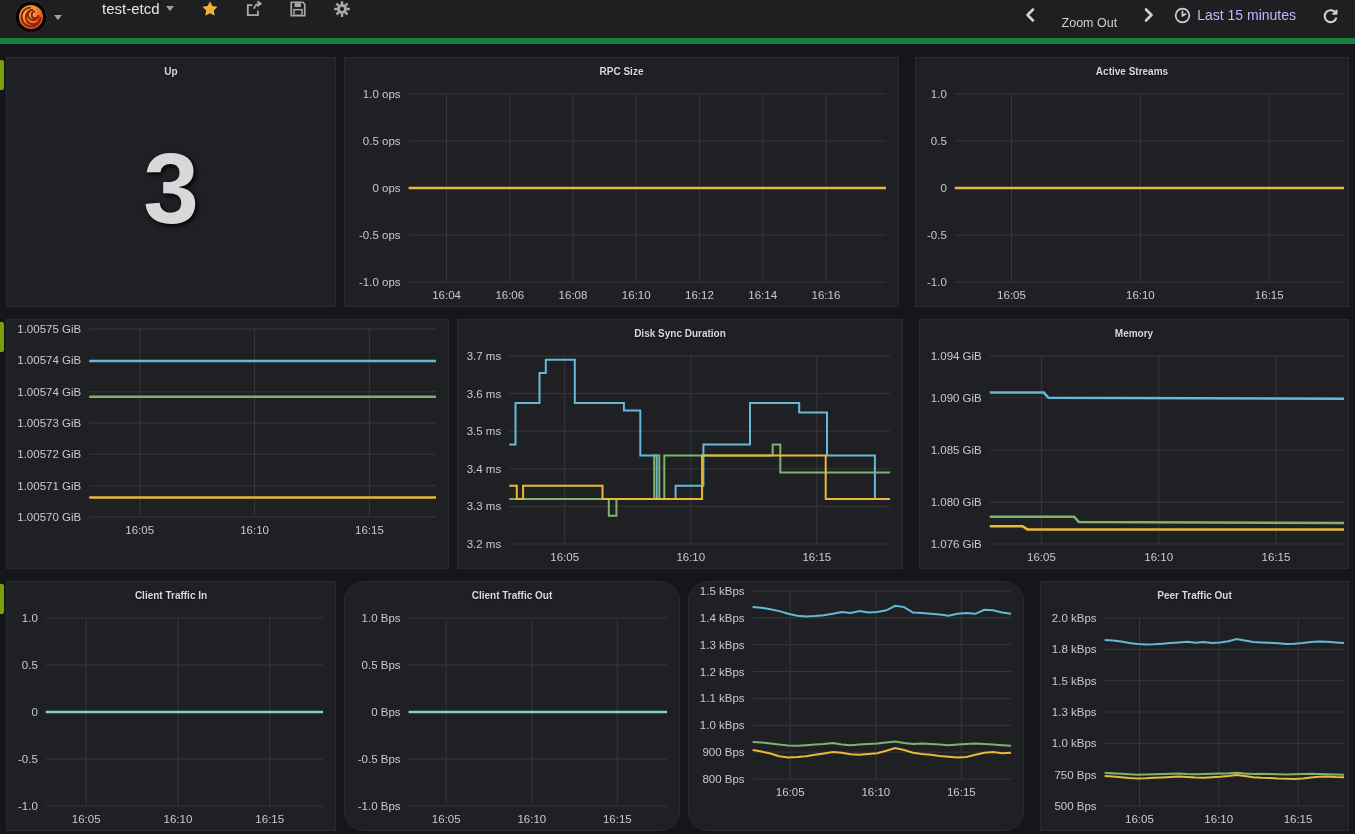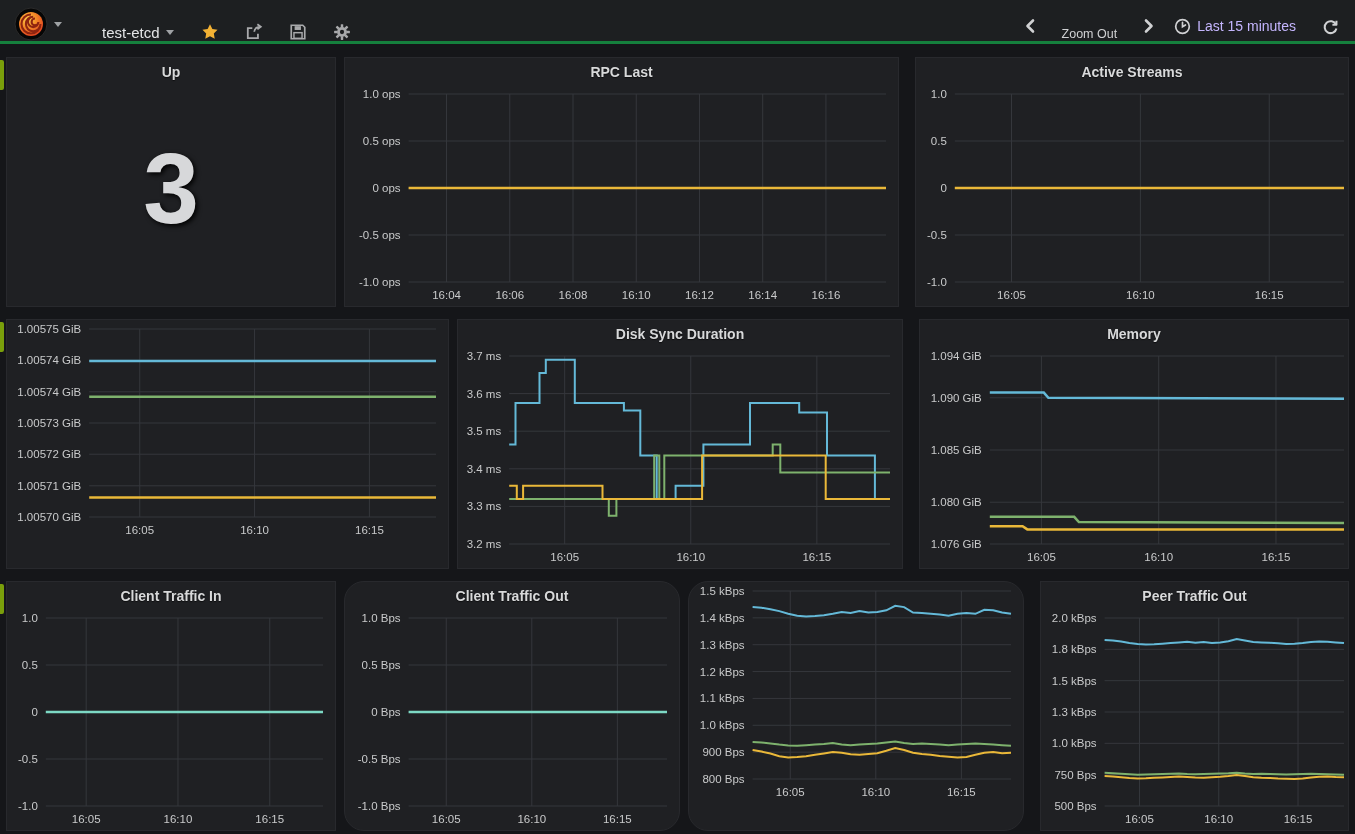--- a/index.html
+++ b/index.html
@@ -1,21 +1,21 @@
 <!DOCTYPE html>
 <html><head>
 <meta charset="utf-8">
 <style>
   * { margin:0; padding:0; box-sizing:border-box; }
   html,body { width:1355px; height:834px; overflow:hidden; background:#151619;
     font-family:"Liberation Sans", sans-serif; color:#d8d9da; }
 
   
-  .navbar { height:44px; background:#1d1f21; border-bottom:3px solid #15803d;
-    display:flex; align-items:flex-end; }
+  .navbar { height:44px; background:#1d1f21; border-bottom:6px solid #15803d;
+    display:flex; align-items:flex-start; }
   .nav-btn { background:none; border:none; color:#c7c8c9; display:flex; align-items:center;
     gap:6px; padding:0 13px; cursor:pointer; font-family:"Liberation Sans",sans-serif; }
   .brand { padding:0 14px; }
   .divider { width:1px; background:#0c0d0e; }
   .caret { width:0; height:0; border-left:4px solid transparent; border-right:4px solid transparent;
     border-top:5px solid #9fa2a5; display:inline-block; }
   .dash-title { font-size:15px; color:#e3e4e6; font-weight:400; }
   .dash-grid-icon { display:grid; grid-template-columns:8px 8px; grid-template-rows:8px 8px; gap:2px; }
   .dash-grid-icon i { background:repeating-linear-gradient(45deg,#c9cacc 0 2px,#8f9193 2px 3px); }
   .nav-right { margin-left:auto; display:flex; align-items:stretch; }
@@ -27,21 +27,21 @@
   .dash { padding:13px 6px 0 6px; }
   .row { display:flex; gap:8px; margin-bottom:12px; position:relative; }
   .row-handle { position:absolute; left:-6px; top:3px; width:4px; height:30px;
     background:#7a9f0b; border-radius:0 2px 2px 0; cursor:pointer; }
   .panel { background:#1f2023; border:1px solid #28292d; height:250px;
     display:flex; flex-direction:column; min-width:0; }
   .w330{ width:330px; flex:0 0 330px; } .w555{ width:555px; flex:0 0 555px; }
   .w443{ width:443px; flex:0 0 443px; } .w446{ width:446px; flex:0 0 446px; }
   .w336{ width:336px; flex:0 0 336px;border-radius:20px; } .grow{ flex:1 1 auto;margin-left:8px; }
   .panel-title { flex:0 0 27px; display:flex; align-items:center; justify-content:center;
-    font-size:14px; font-weight:700; color:#d8d9da; cursor:pointer;
+    font-size:10px; font-weight:700; color:#d8d9da; cursor:pointer;
     text-shadow:0 1px 1px rgba(0,0,0,.6);text-align:right; }
   .chart-body { flex:1 1 auto; min-height:0; position:relative; cursor:crosshair; }
   .chart-body svg { position:absolute; inset:0; font-family:"Liberation Sans",sans-serif; }
   .singlestat { flex:1 1 auto; display:flex; align-items:center; justify-content:center;
     font-size:100px; font-weight:700; color:#d7d8da; text-shadow:2px 2px 5px #000;
     padding-bottom:14px; }
 </style>
 </head>
 <body>
 
@@ -159,21 +159,21 @@
 
 <main class="dash">
 
   <section class="row">
     <div class="row-handle"></div>
     <article class="panel w330">
       <header class="panel-title">Up</header>
       <div class="singlestat">3</div>
     </article>
     <article class="panel w555">
-      <header class="panel-title">RPC Last</header>
+      <header class="panel-title">RPC Size</header>
       <div class="chart-body">
           <svg width="553" height="221" viewBox="0 0 553 221">
             <line x1="101.53907284768212" x2="101.53907284768212" y1="9" y2="197" stroke="#35373c" stroke-width="1"></line>
             <line x1="164.77086092715234" x2="164.77086092715234" y1="9" y2="197" stroke="#35373c" stroke-width="1"></line>
             <line x1="228.00264900662253" x2="228.00264900662253" y1="9" y2="197" stroke="#35373c" stroke-width="1"></line>
             <line x1="291.2344370860928" x2="291.2344370860928" y1="9" y2="197" stroke="#35373c" stroke-width="1"></line>
             <line x1="354.46622516556295" x2="354.46622516556295" y1="9" y2="197" stroke="#35373c" stroke-width="1"></line>
             <line x1="417.6980132450331" x2="417.6980132450331" y1="9" y2="197" stroke="#35373c" stroke-width="1"></line>
             <line x1="480.92980132450333" x2="480.92980132450333" y1="9" y2="197" stroke="#35373c" stroke-width="1"></line>
             <line x1="63.6" x2="541" y1="9" y2="9" stroke="#35373c" stroke-width="1"></line>

